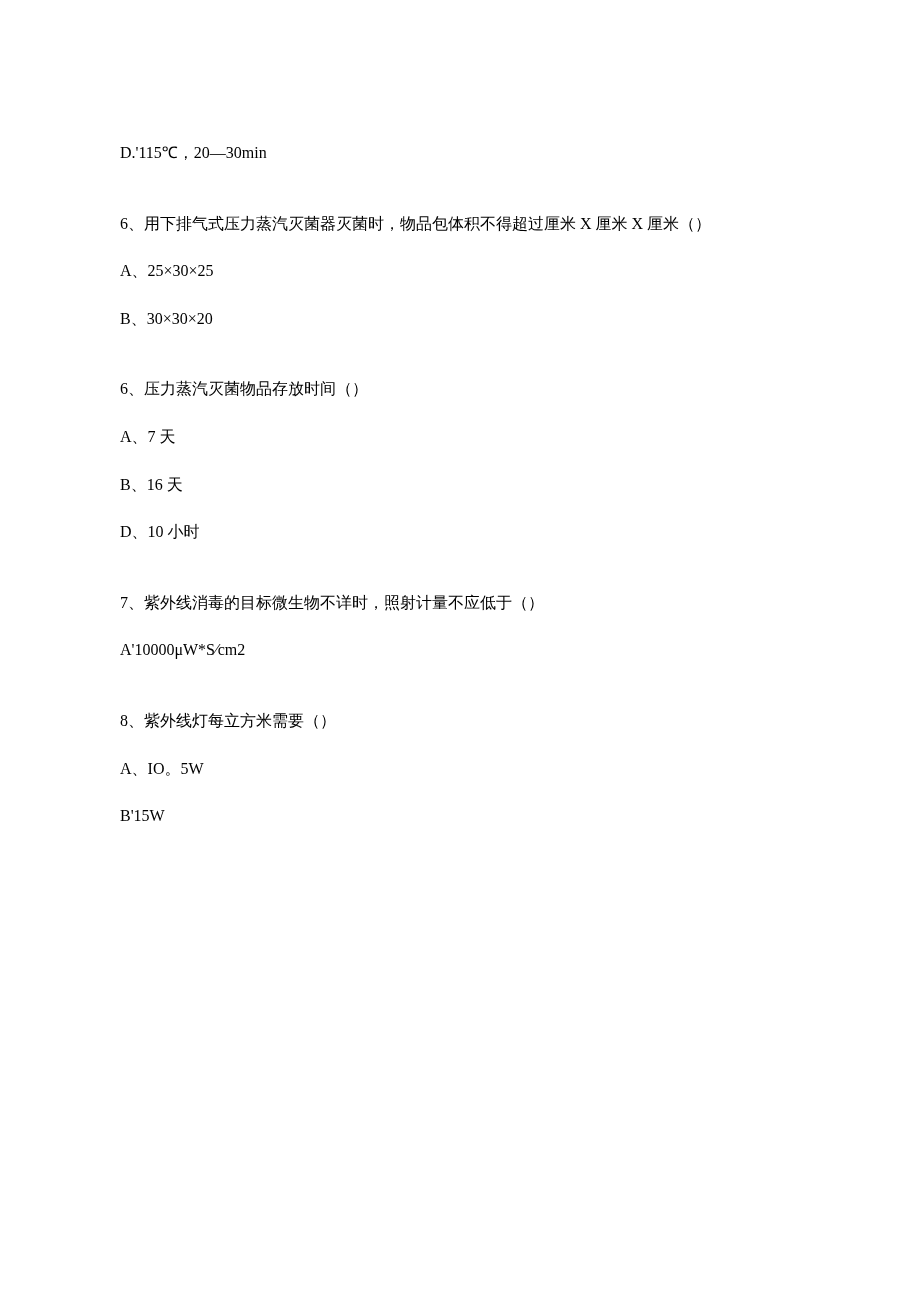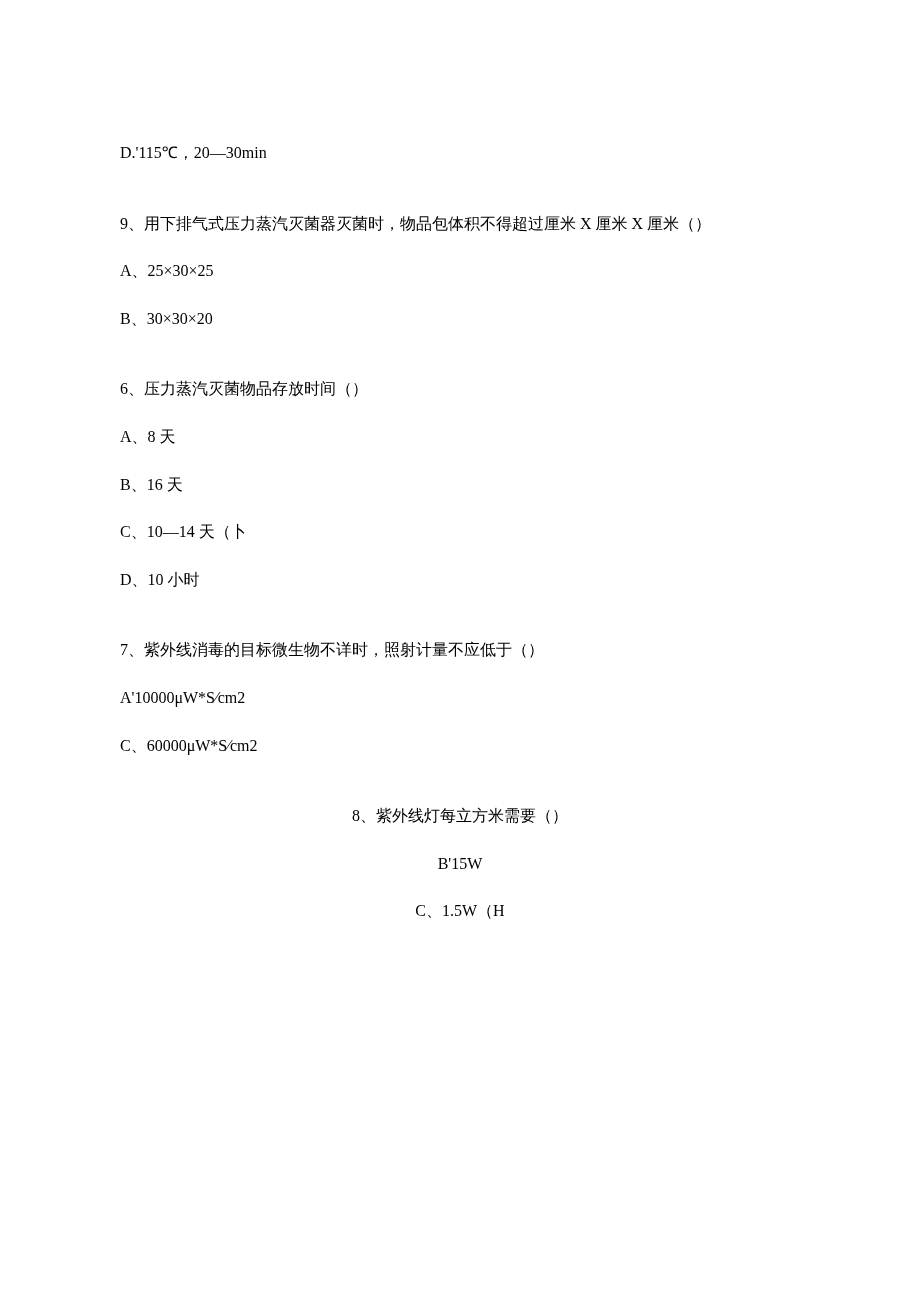--- a/index.html
+++ b/index.html
@@ -17,47 +17,44 @@
       line-height: 1.6;
     }
     .line {
       margin-bottom: 22px;
     }
     .question-group {
       margin-bottom: 45px;
     }
     .question-group:last-child {
       margin-bottom: 16px;
-      text-align: center;
     }
   </style>
 </head>
 <body>
 
 <div class="question-group">
   <div class="line">D.'115℃，20—30min</div>
 </div>
 
 <div class="question-group">
-  <div class="line">9、用下排气式压力蒸汽灭菌器灭菌时，物品包体积不得超过厘米 X 厘米 X 厘米（）</div>
+  <div class="line">6、用下排气式压力蒸汽灭菌器灭菌时，物品包体积不得超过厘米 X 厘米 X 厘米（）</div>
   <div class="line">A、25×30×25</div>
   <div class="line">B、30×30×20</div>
 </div>
 
 <div class="question-group">
   <div class="line">6、压力蒸汽灭菌物品存放时间（）</div>
-  <div class="line">A、8 天</div>
+  <div class="line">A、7 天</div>
   <div class="line">B、16 天</div>
-  <div class="line">C、10—14 天（卜</div>
   <div class="line">D、10 小时</div>
 </div>
 
 <div class="question-group">
   <div class="line">7、紫外线消毒的目标微生物不详时，照射计量不应低于（）</div>
   <div class="line">A'10000μW*S⁄cm2</div>
-  <div class="line">C、60000μW*S⁄cm2</div>
 </div>
 
 <div class="question-group">
   <div class="line">8、紫外线灯每立方米需要（）</div>
+  <div class="line">A、IO。5W</div>
   <div class="line">B'15W</div>
-  <div class="line">C、1.5W（H</div>
 </div>
 
 </body></html>

